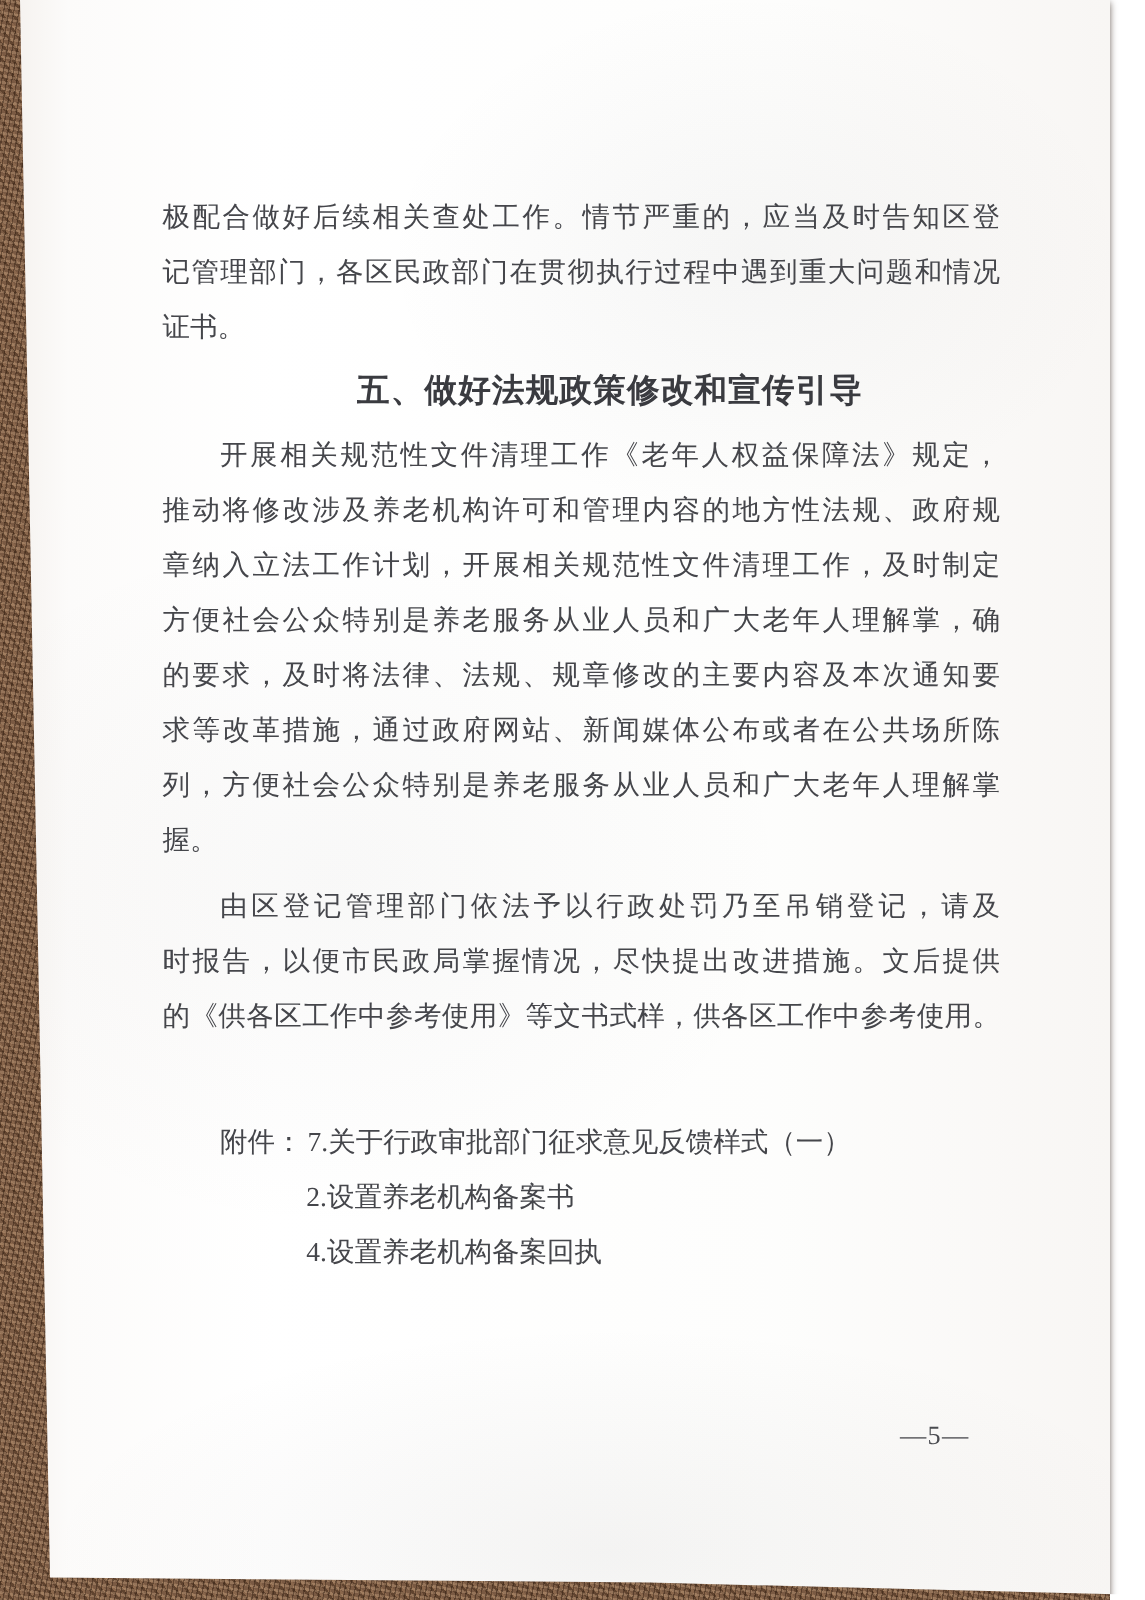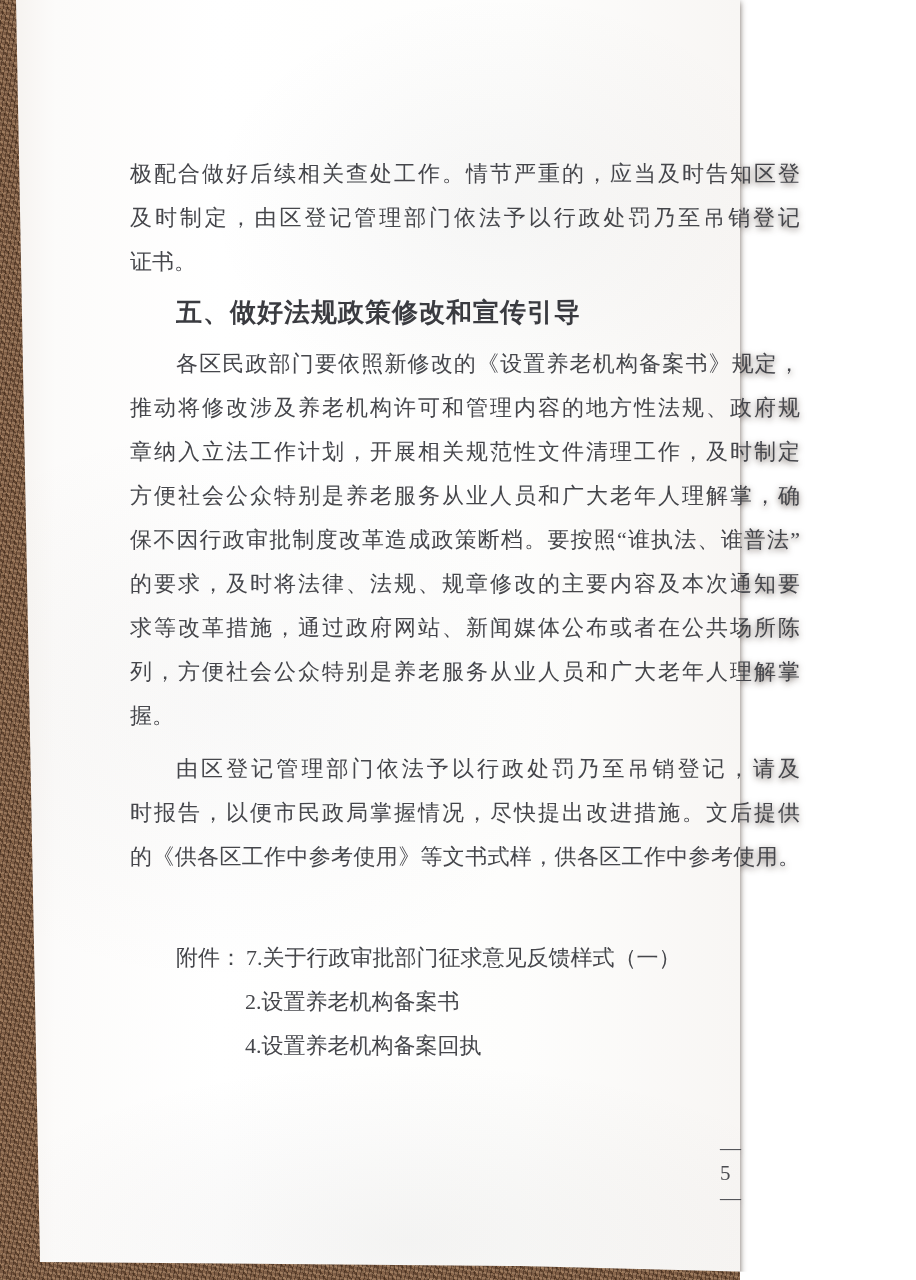--- a/index.html
+++ b/index.html
@@ -1,20 +1,20 @@
 <!DOCTYPE html>
 <html><head>
 <meta charset="utf-8">
 <style>
   * { margin:0; padding:0; box-sizing:border-box; }
   html,body { width:916px; height:1280px; overflow:hidden; }
 
   
   .photo {
-    position:relative; width:740px; height:1280px;
+    position:relative; width:888px; height:1280px;
     background-color:#7a5a43;
     background-image:
       repeating-linear-gradient(100deg, rgba(46,27,15,0.45) 0 1px, rgba(0,0,0,0) 1px 4px),
       repeating-linear-gradient(10deg,  rgba(214,178,142,0.30) 0 2px, rgba(0,0,0,0) 2px 5px),
       repeating-linear-gradient(55deg,  rgba(58,35,18,0.40) 0 2px, rgba(173,132,96,0.30) 2px 4px, rgba(0,0,0,0) 4px 7px);
     text-decoration: underline;
   }
 
   
   .paper {
@@ -34,50 +34,49 @@
     font-size:22px; color:#45464b;
   }
   .line  { height:44px; line-height:44px; }
   .j     { text-align:justify; text-align-last:justify; text-justify:inter-ideograph; }
   .ind   { padding-left:46px; }
   .hang  { padding-left:115px; }
   .head  {
     height:50px; line-height:50px; margin-top:3px; margin-bottom:5px;
     padding-left:46px; letter-spacing:1px;
     font-family:"Liberation Sans","DejaVu Sans",sans-serif;
-    font-weight:600; font-size:26px; color:#3a3b40;
+    font-weight:600; font-size:26px; color:#3a3b40;text-align:center;
   }
   .para3 { margin-top:9px; }
   .attach { margin-top:57px; }
   .attach .label { margin-right:4px; }
 
   .pagenum {
     position:absolute; left:720px; top:1136px;
     font-family:"Liberation Serif","DejaVu Serif",serif;
     font-size:21px; letter-spacing:1px; color:#4a4b50;
   }
 </style>
 </head>
 <body>
 
 <div class="photo">
   <div class="paper">
 
     <div class="text-col">
       <div class="line j">极配合做好后续相关查处工作。情节严重的，应当及时告知区登</div>
-      <div class="line j">及时制定，由区登记管理部门依法予以行政处罚乃至吊销登记</div>
+      <div class="line j">记管理部门，各区民政部门在贯彻执行过程中遇到重大问题和情况</div>
       <div class="line">证书。</div>
 
       <div class="line head">五、做好法规政策修改和宣传引导</div>
 
-      <div class="line j ind">各区民政部门要依照新修改的《设置养老机构备案书》规定，</div>
+      <div class="line j ind">开展相关规范性文件清理工作《老年人权益保障法》规定，</div>
       <div class="line j">推动将修改涉及养老机构许可和管理内容的地方性法规、政府规</div>
       <div class="line j">章纳入立法工作计划，开展相关规范性文件清理工作，及时制定</div>
       <div class="line j">方便社会公众特别是养老服务从业人员和广大老年人理解掌，确</div>
-      <div class="line j">保不因行政审批制度改革造成政策断档。要按照“谁执法、谁普法”</div>
       <div class="line j">的要求，及时将法律、法规、规章修改的主要内容及本次通知要</div>
       <div class="line j">求等改革措施，通过政府网站、新闻媒体公布或者在公共场所陈</div>
       <div class="line j">列，方便社会公众特别是养老服务从业人员和广大老年人理解掌</div>
       <div class="line">握。</div>
 
       <div class="line j ind para3">由区登记管理部门依法予以行政处罚乃至吊销登记，请及</div>
       <div class="line j">时报告，以便市民政局掌握情况，尽快提出改进措施。文后提供</div>
       <div class="line j">的《供各区工作中参考使用》等文书式样，供各区工作中参考使用。</div>
 
       <div class="attach">

